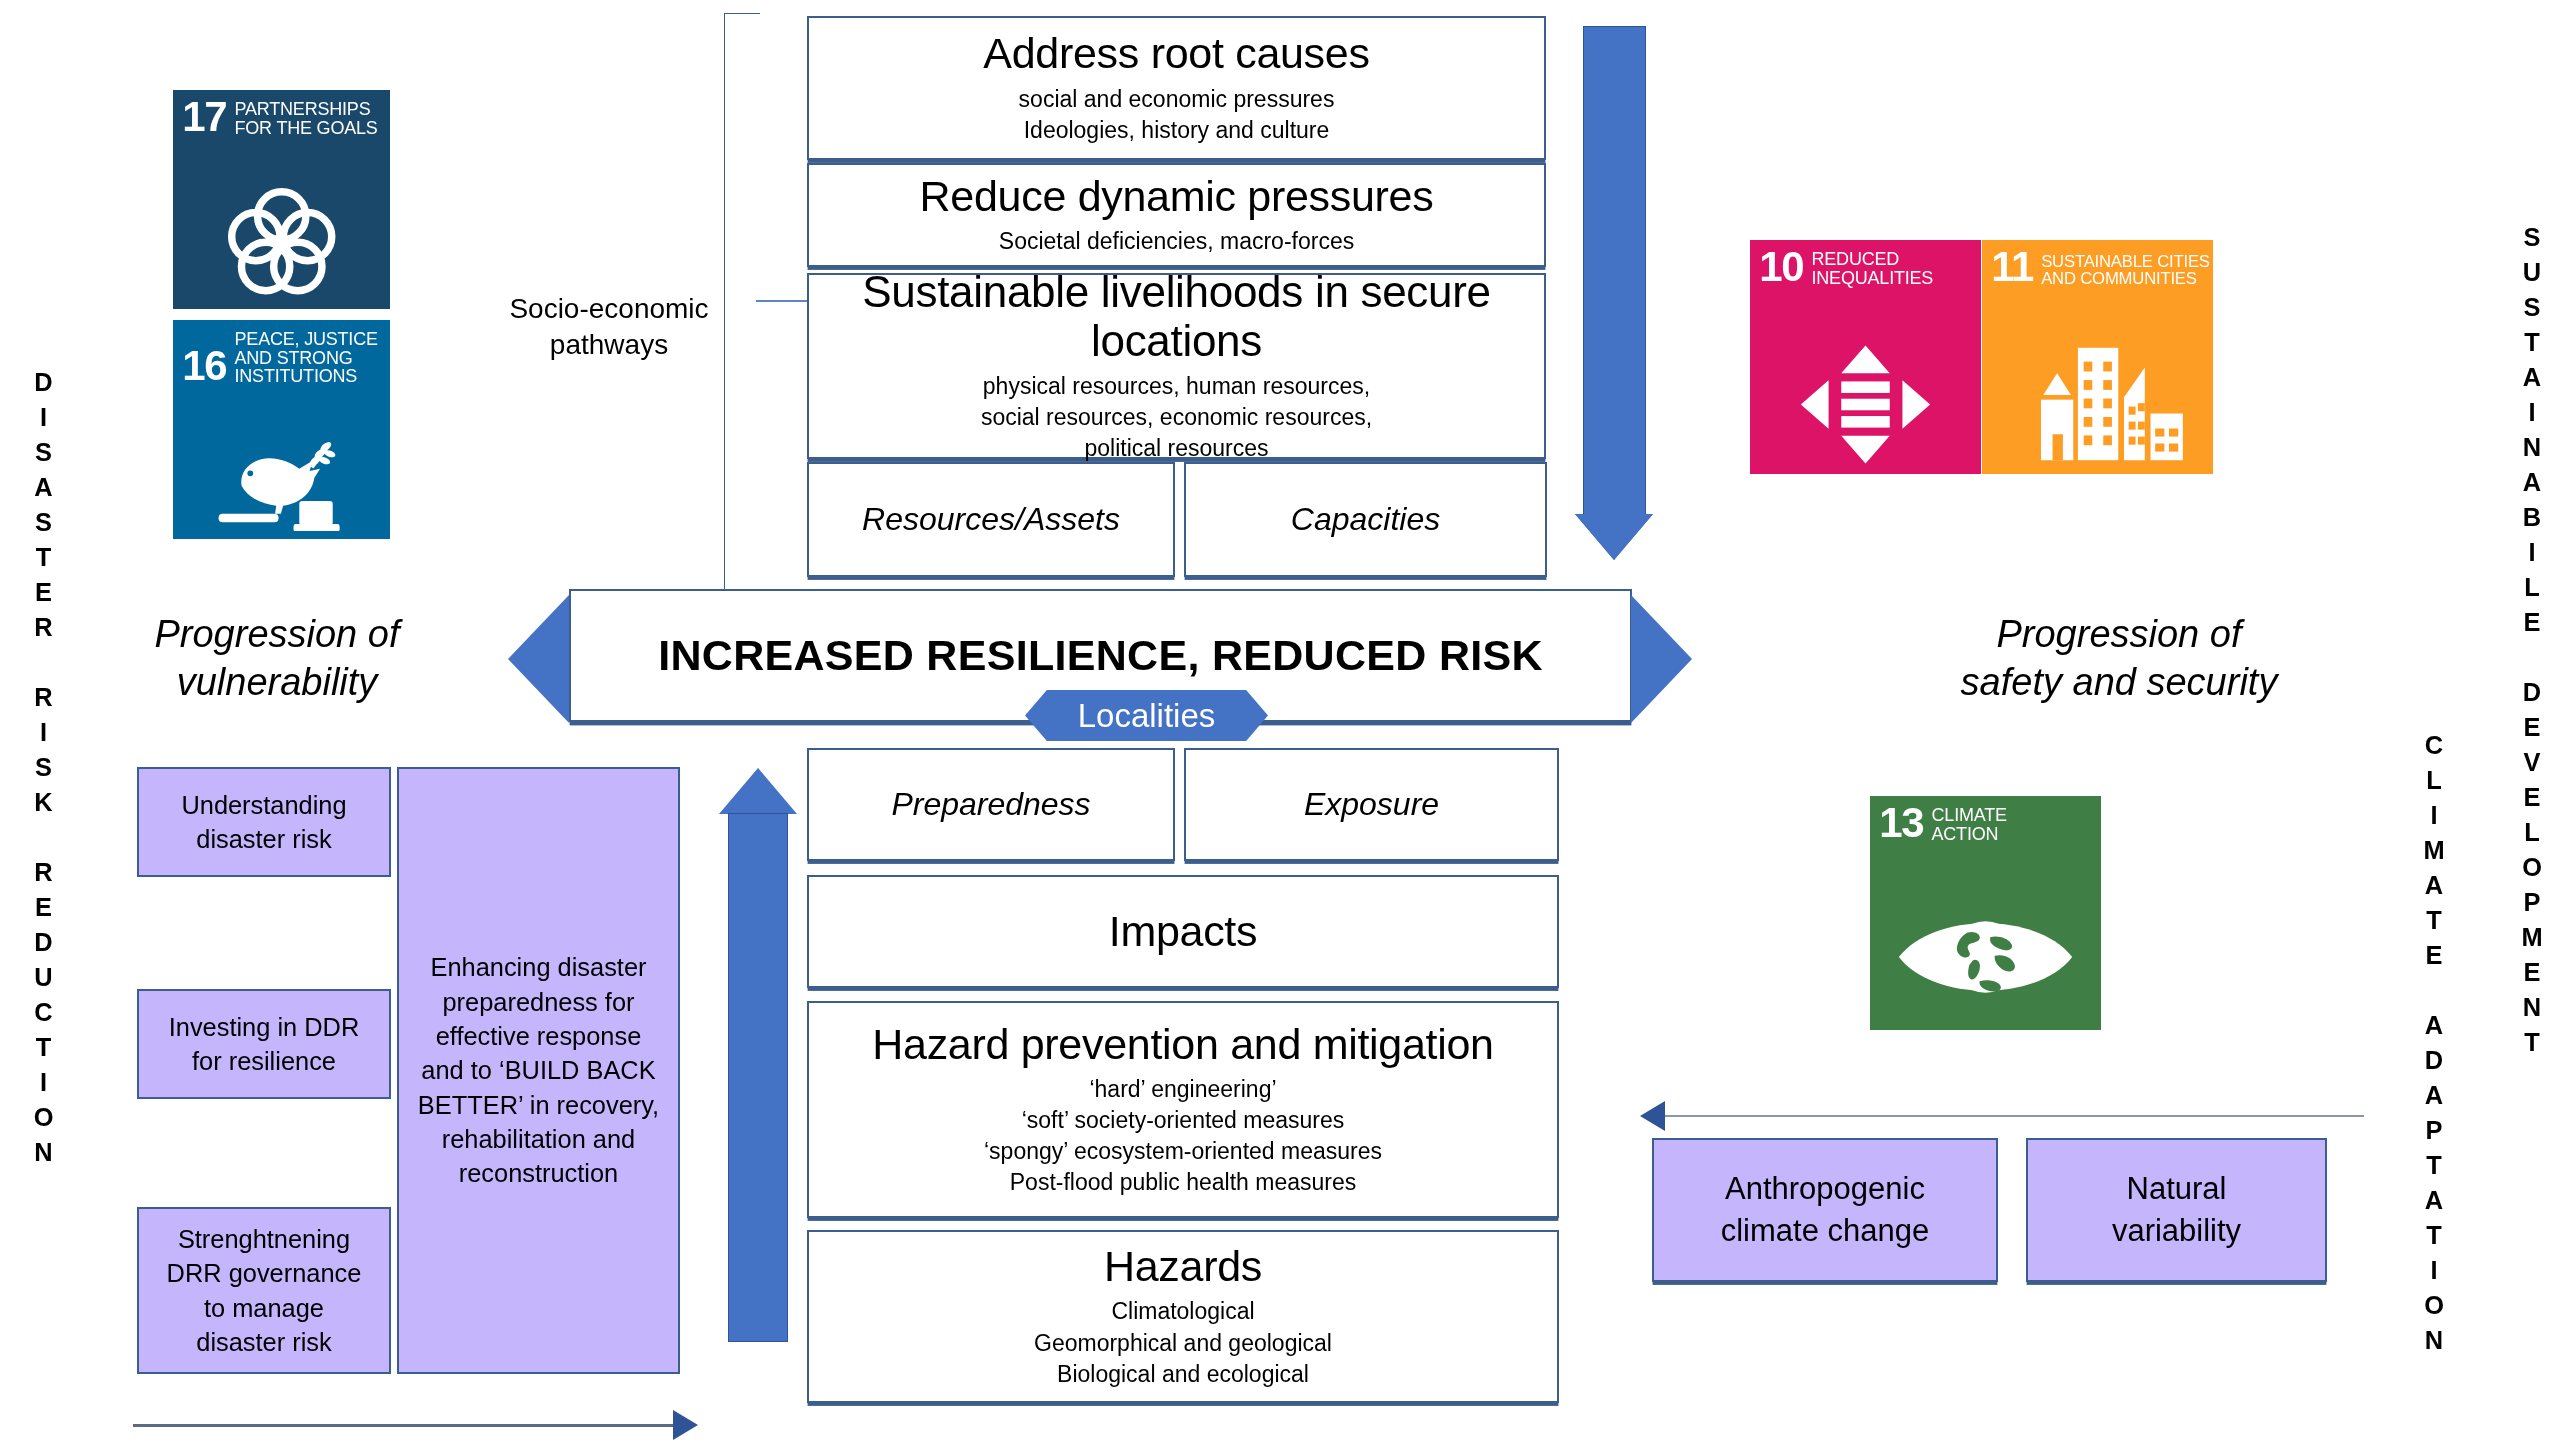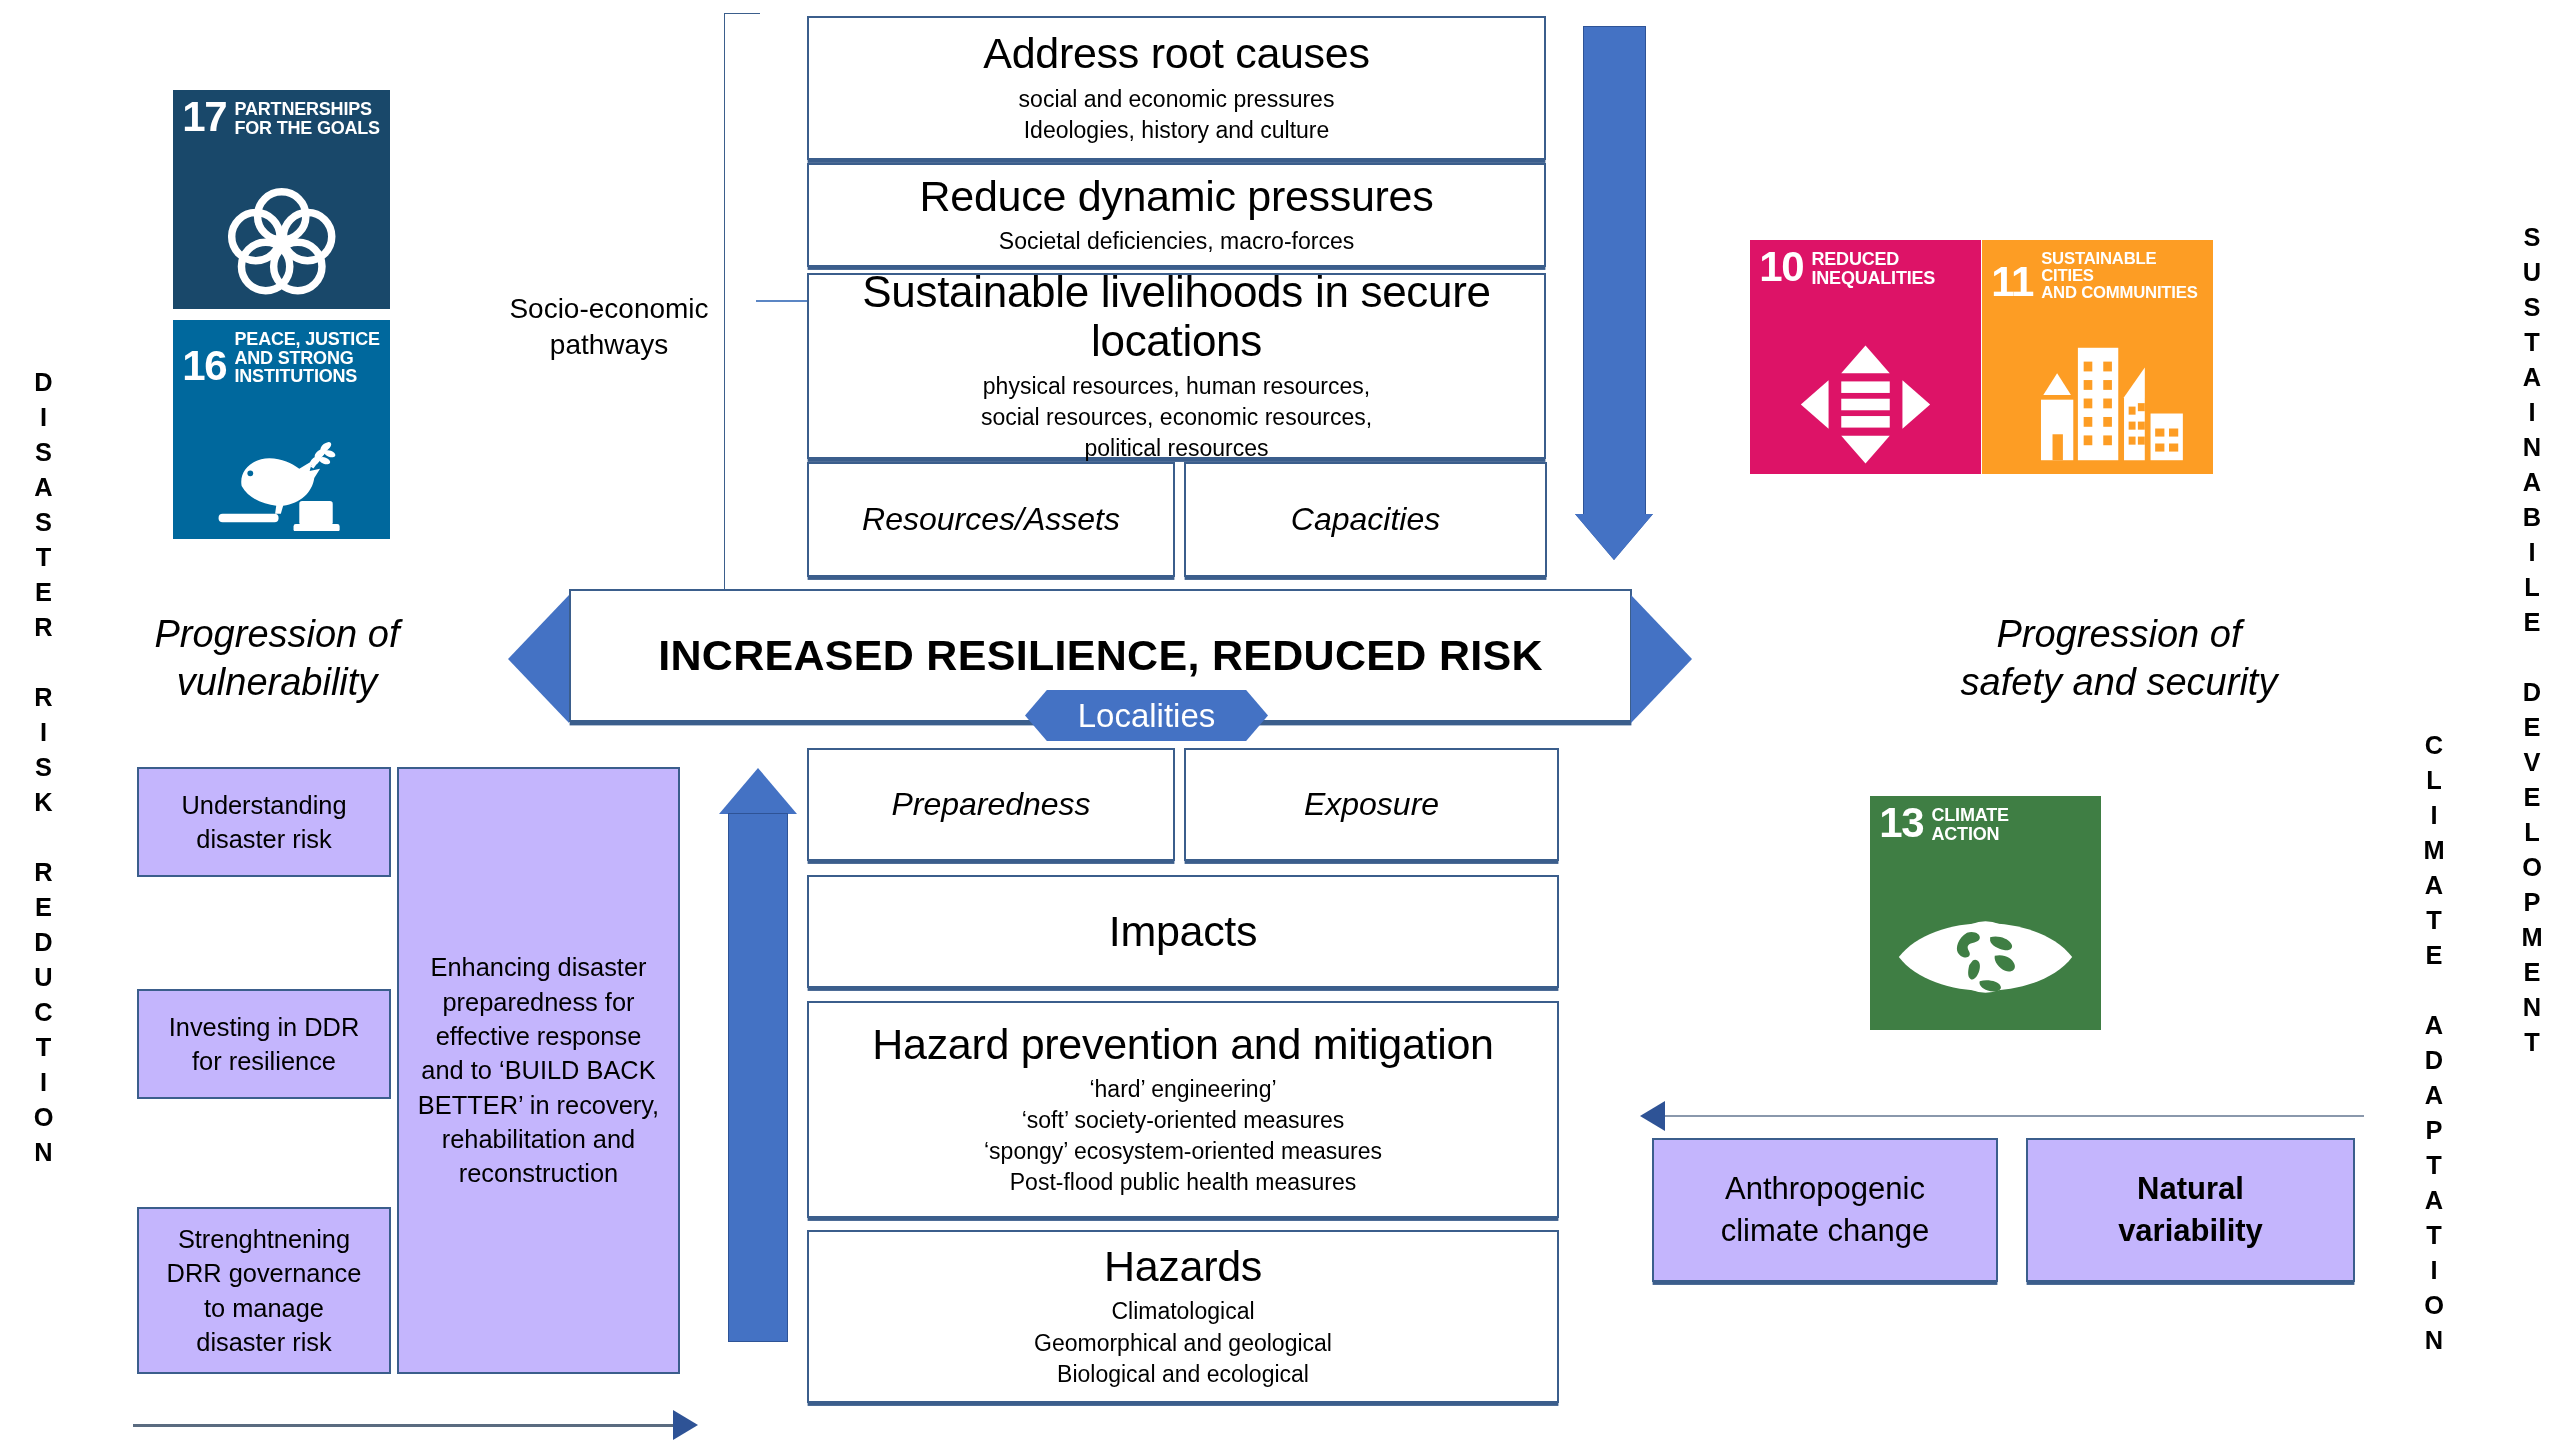--- a/index.html
+++ b/index.html
@@ -189,21 +189,21 @@
   }
   .sdg .num{
     font-size:42px;
     font-weight:bold;
     line-height:0.92;
     margin-right:8px;
     letter-spacing:-1.2px;
   }
   .sdg .lbl{
     font-size:18px;
-    font-weight:bold;
+    font-weight:normal;
     line-height:1.02;
     letter-spacing:-0.2px;
     text-transform:uppercase;
     padding-top:2.3px;
   }
   .sdg .art{
     position:absolute;
     left:0;right:0;bottom:3.5px;
     display:flex;
     align-items:center;
@@ -597,21 +597,21 @@
     <div class="hhead-left" style="left:0; top:1.2px;"></div>
   </div>
 
   <div class="abs tbox thin" style="left:1652px; top:1138px; width:346px; height:144px; box-shadow:0 3.5px 0 -0.6px #3B5E8C; font-size:31px;">
     <div class="wrap">
       <div>Anthropogenic</div>
       <div>climate change</div>
     </div>
   </div>
 
-  <div class="abs tbox thin" style="left:2026px; top:1138px; width:329px; height:144px; box-shadow:0 3.5px 0 -0.6px #3B5E8C; font-size:31px;font-weight:bold;">
+  <div class="abs tbox thin" style="left:2026px; top:1138px; width:301px; height:144px; box-shadow:0 3.5px 0 -0.6px #3B5E8C; font-size:31px;">
     <div class="wrap">
       <div>Natural</div>
       <div>variability</div>
     </div>
   </div>
 
 </div>
 
 
 </body></html>

